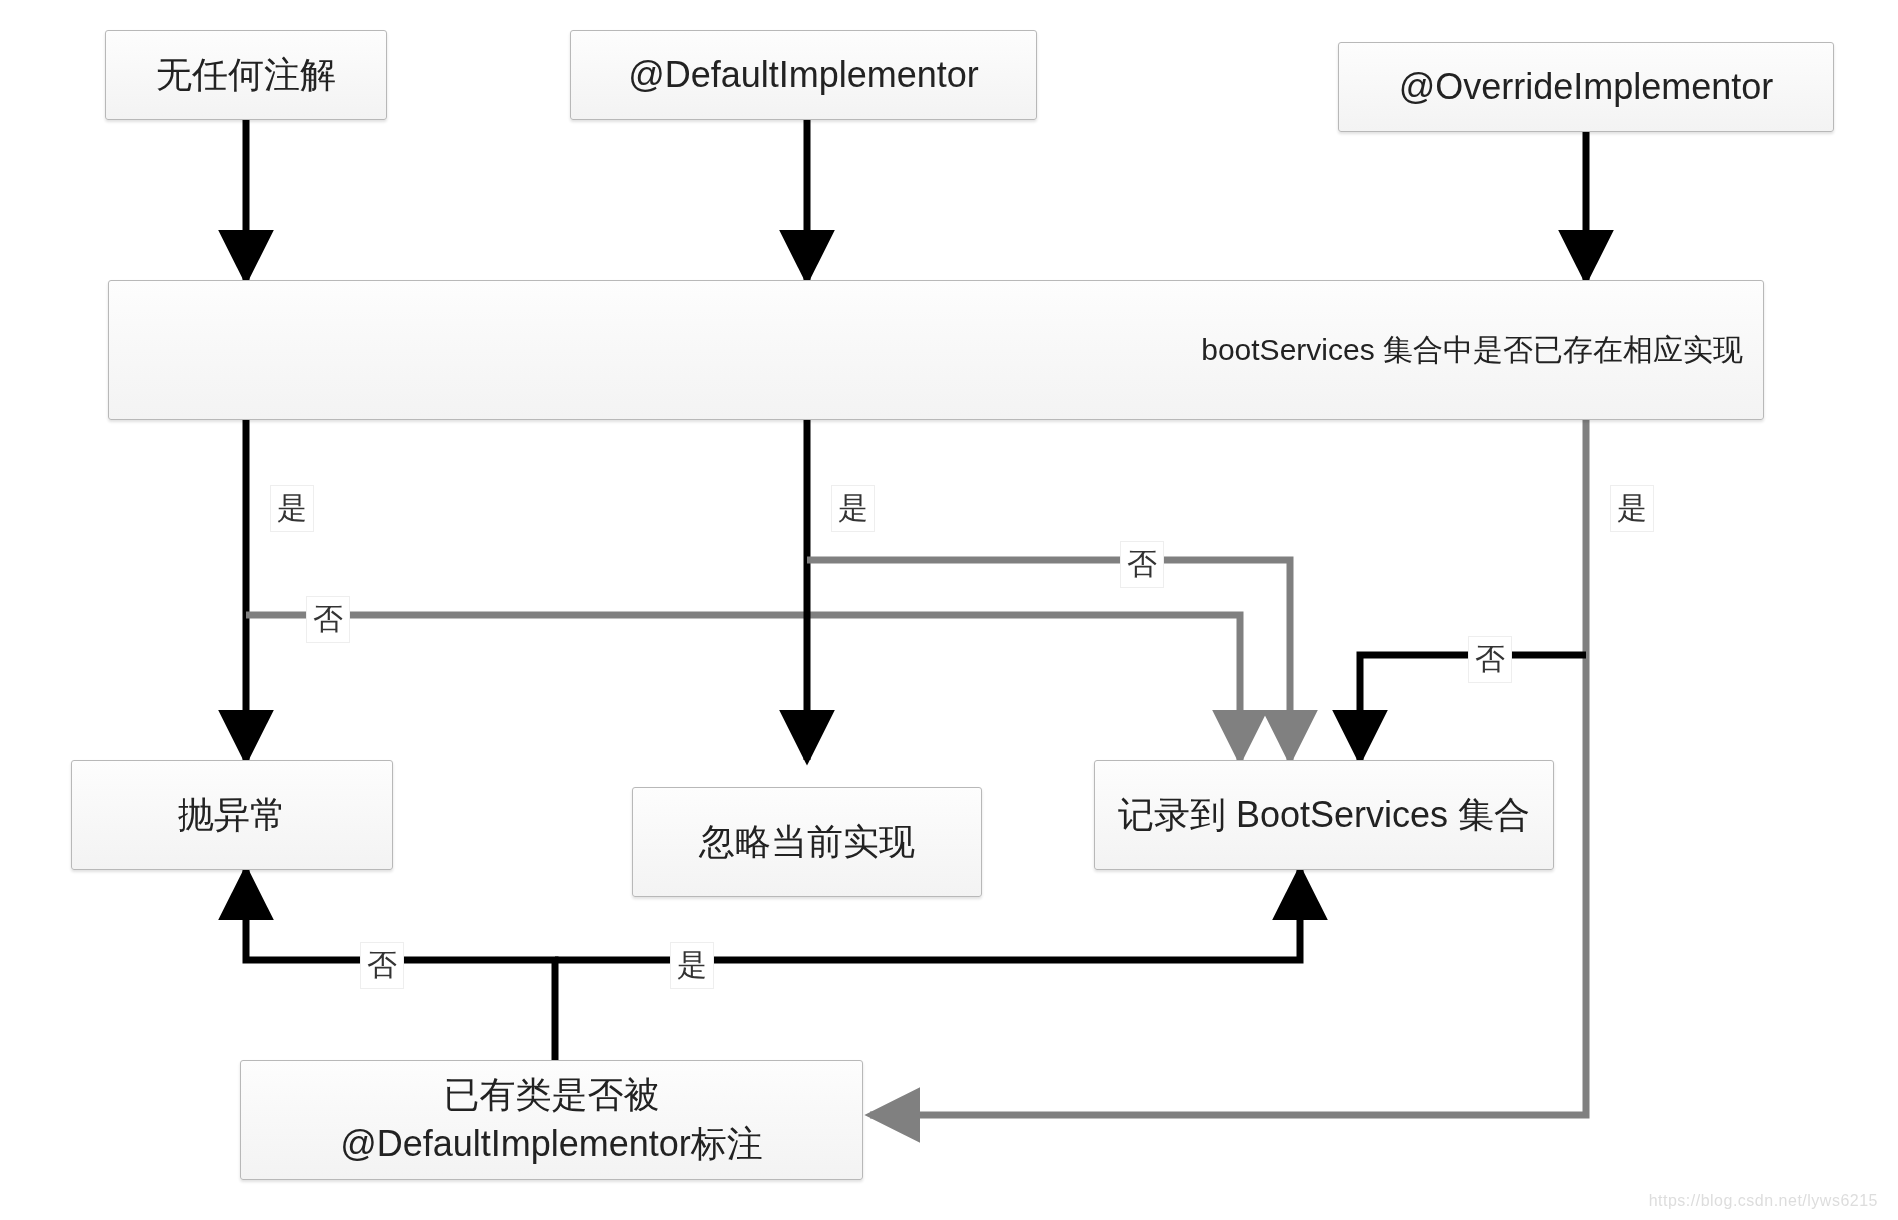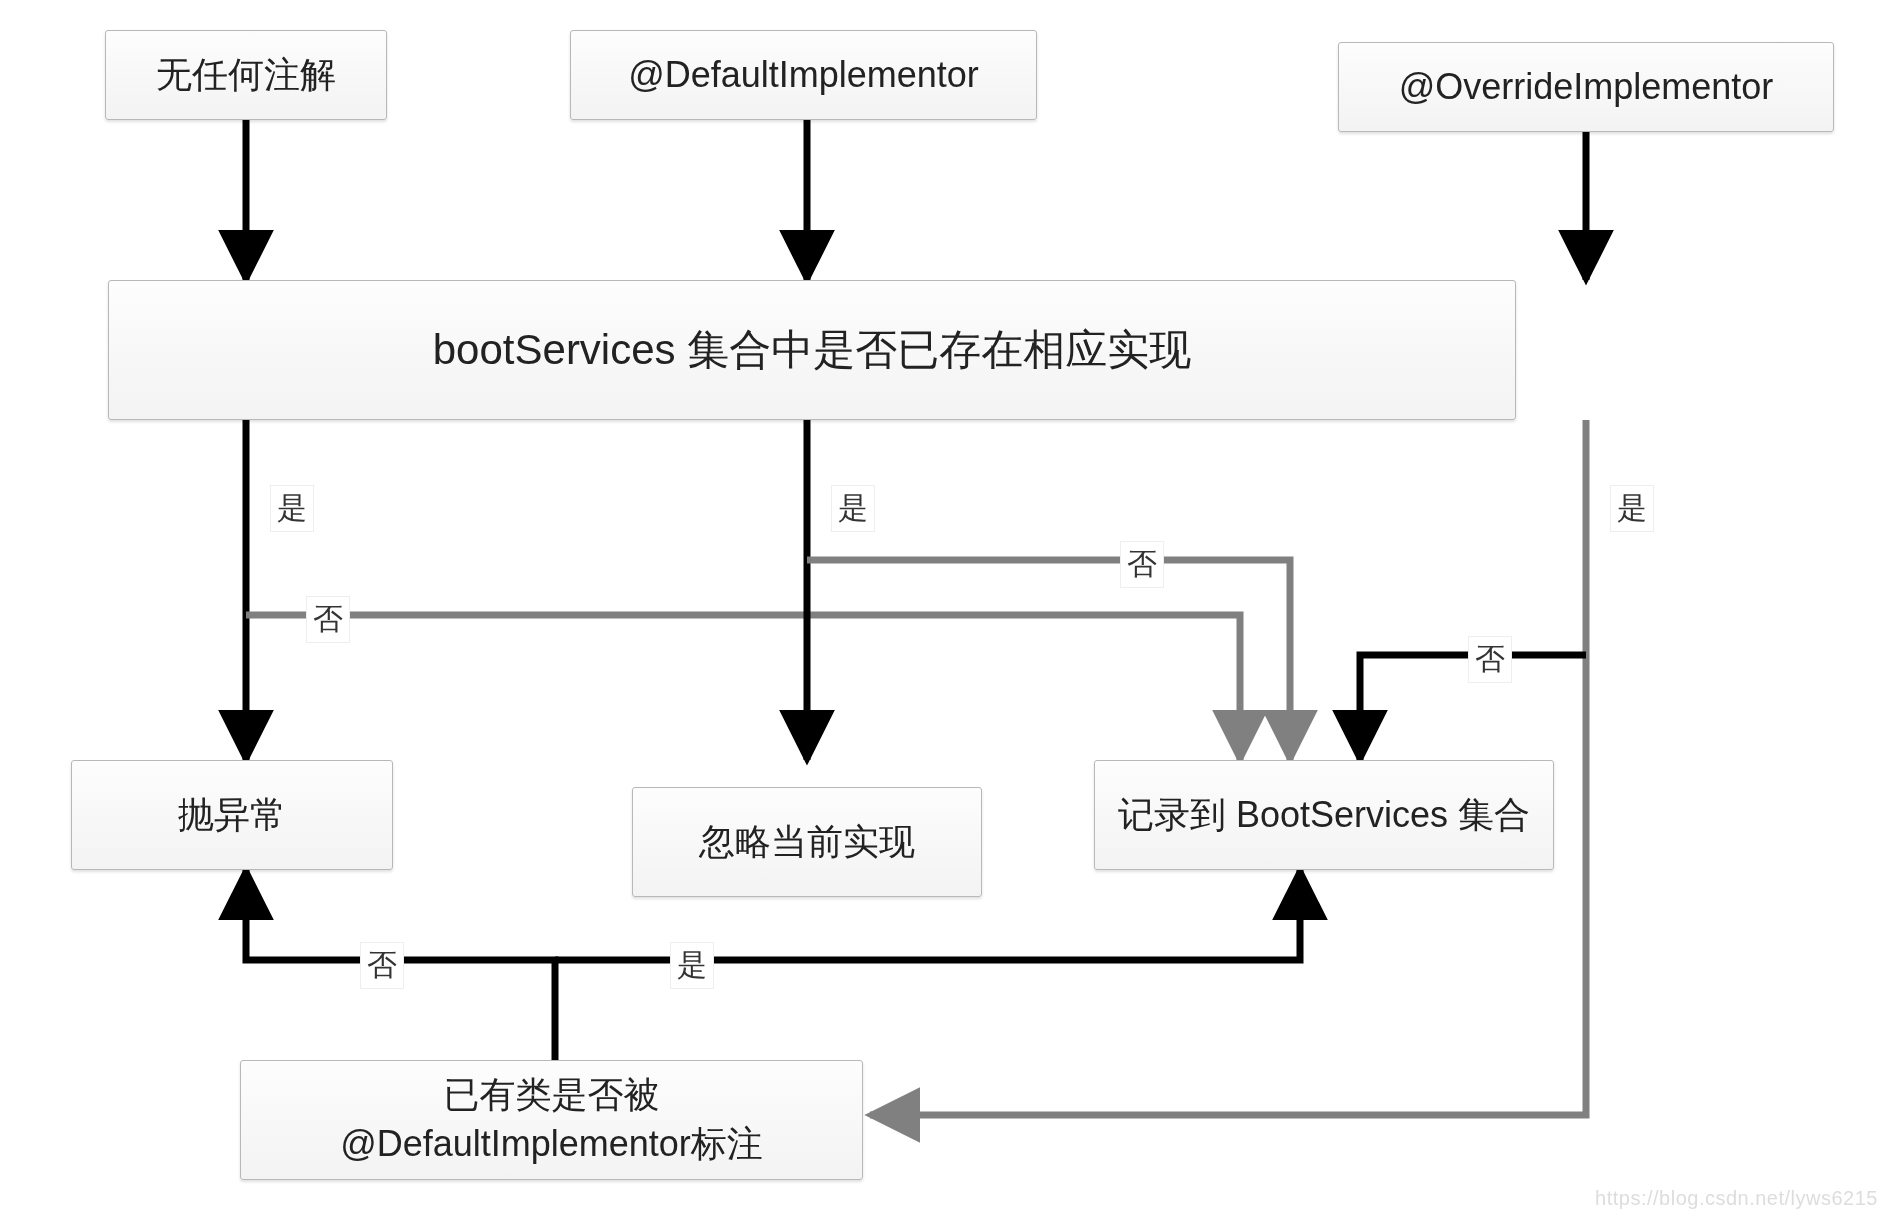--- a/index.html
+++ b/index.html
@@ -42,21 +42,21 @@
     width: 1898px;
     height: 1220px;
     pointer-events: none;
     z-index: 1;
   }
   .node, .edge-label { z-index: 5; }
   .watermark {
     position: absolute;
     right: 20px;
     bottom: 10px;
-    font-size: 20px;
+    font-size: 16px;
     color: #ddd;
     letter-spacing: 0.5px;
   }
 </style>
 </head>
 <body>
 
 <svg class="edges">
   <defs>
     <marker id="arrow-black" viewBox="0 0 10 10" refX="9" refY="5" markerWidth="8" markerHeight="8" orient="auto-start-reverse">
@@ -92,21 +92,21 @@
 </div>
 
 <div class="node" style="left:570px; top:30px; width:467px; height:90px;">
   <span>@DefaultImplementor</span>
 </div>
 
 <div class="node" style="left:1338px; top:42px; width:496px; height:90px;">
   <span>@OverrideImplementor</span>
 </div>
 
-<div class="node" style="left:108px; top:280px; width:1408px; height:140px; font-size:42px;">
+<div class="node" style="left:108px; top:280px; width:1656px; height:140px; font-size:30px;justify-content:flex-end;">
   <span>bootServices 集合中是否已存在相应实现</span>
 </div>
 
 <div class="node" style="left:71px; top:760px; width:322px; height:110px;">
   <span>抛异常</span>
 </div>
 
 <div class="node" style="left:632px; top:787px; width:350px; height:110px;">
   <span>忽略当前实现</span>
 </div>

